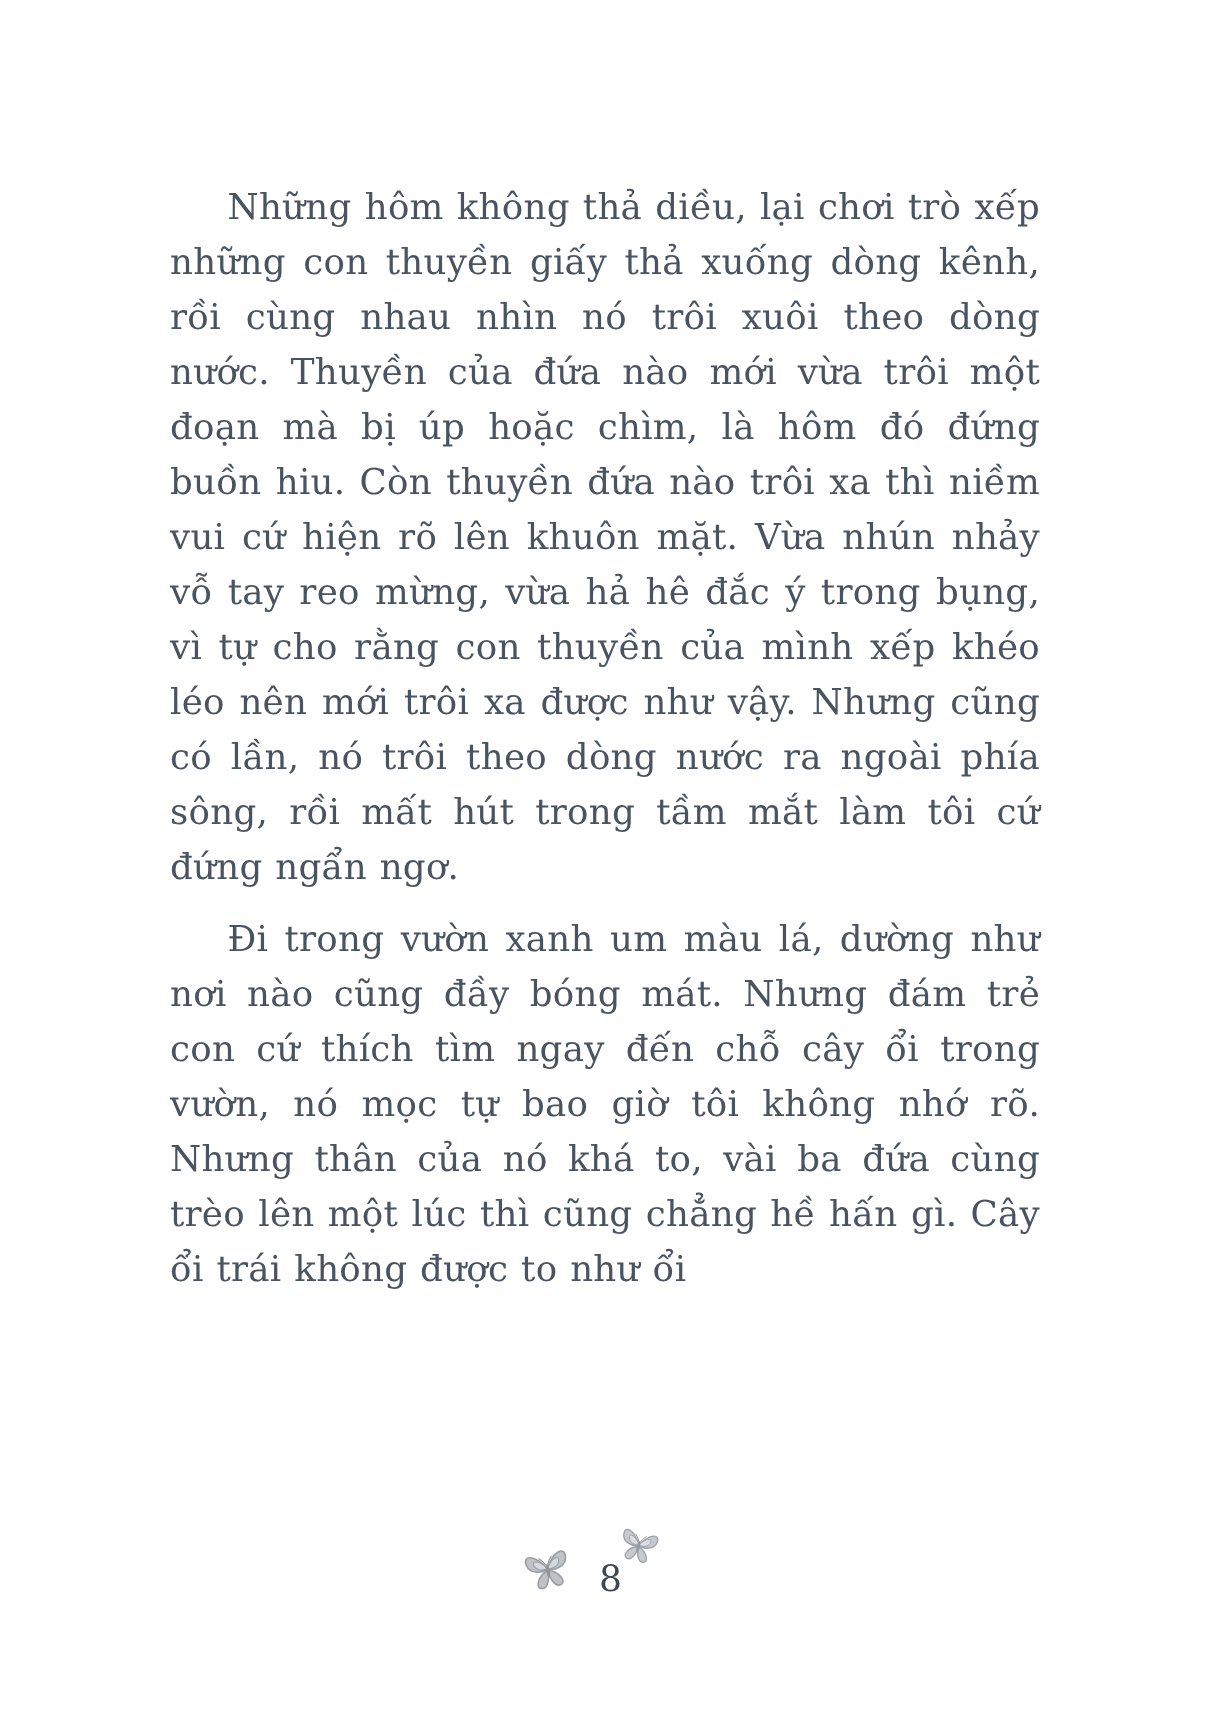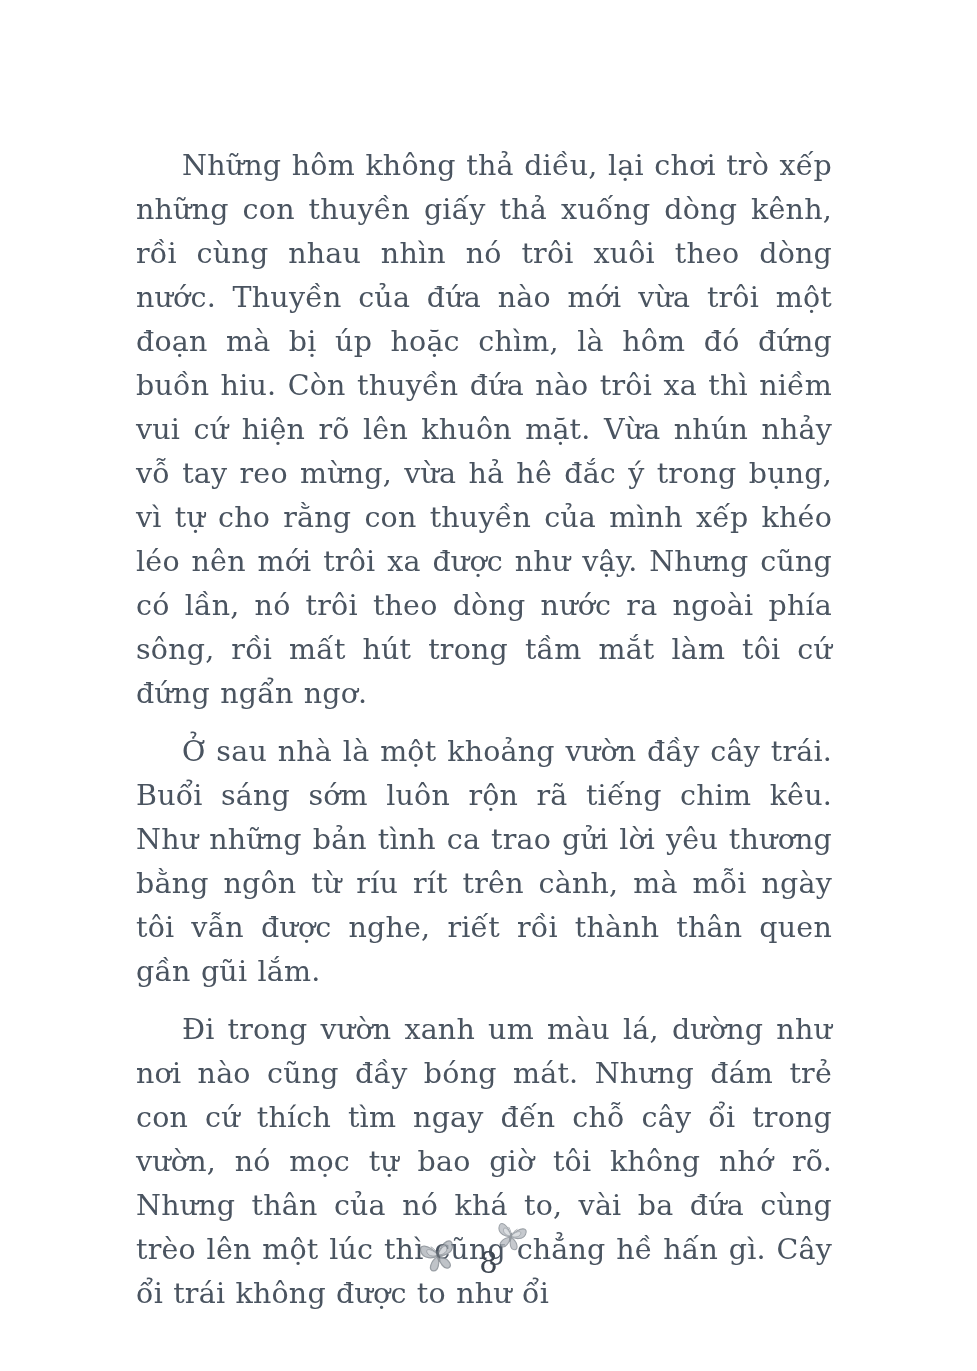--- a/index.html
+++ b/index.html
@@ -73,21 +73,20 @@
     font-family: "DejaVu Serif", "Liberation Serif", serif;
   }
 </style>
 </head>
 <body>
 
 <div class="page">
 
   <div class="content">
     <p>Những hôm không thả diều, lại chơi trò xếp những con thuyền giấy thả xuống dòng kênh, rồi cùng nhau nhìn nó trôi xuôi theo dòng nước. Thuyền của đứa nào mới vừa trôi một đoạn mà bị úp hoặc chìm, là hôm đó đứng buồn hiu. Còn thuyền đứa nào trôi xa thì niềm vui cứ hiện rõ lên khuôn mặt. Vừa nhún nhảy vỗ tay reo mừng, vừa hả hê đắc ý trong bụng, vì tự cho rằng con thuyền của mình xếp khéo léo nên mới trôi xa được như vậy. Nhưng cũng có lần, nó trôi theo dòng nước ra ngoài phía sông, rồi mất hút trong tầm mắt làm tôi cứ đứng ngẩn ngơ.</p>
-    <p>Ở sau nhà là một khoảng vườn đầy cây trái. Buổi sáng sớm luôn rộn rã tiếng chim kêu. Như những bản tình ca trao gửi lời yêu thương bằng ngôn từ ríu rít trên cành, mà mỗi ngày tôi vẫn được nghe, riết rồi thành thân quen gần gũi lắm.</p>
     <p>Đi trong vườn xanh um màu lá, dường như nơi nào cũng đầy bóng mát. Nhưng đám trẻ con cứ thích tìm ngay đến chỗ cây ổi trong vườn, nó mọc tự bao giờ tôi không nhớ rõ. Nhưng thân của nó khá to, vài ba đứa cùng trèo lên một lúc thì cũng chẳng hề hấn gì. Cây ổi trái không được to như ổi</p>
   </div>
 
   <div class="footer">
     <div class="footer-inner">
       <span class="butterfly butterfly-left">
         <svg viewBox="0 0 100 100" width="100%" height="100%">
           <g fill="#aab0b6" stroke="#787f87" stroke-width="3" stroke-linejoin="round">
             <path d="M50 50 C32 18, 8 14, 12 36 C15 52, 36 56, 48 52 Z"></path>
             <path d="M50 50 C68 18, 92 14, 88 36 C85 52, 64 56, 52 52 Z"></path>

